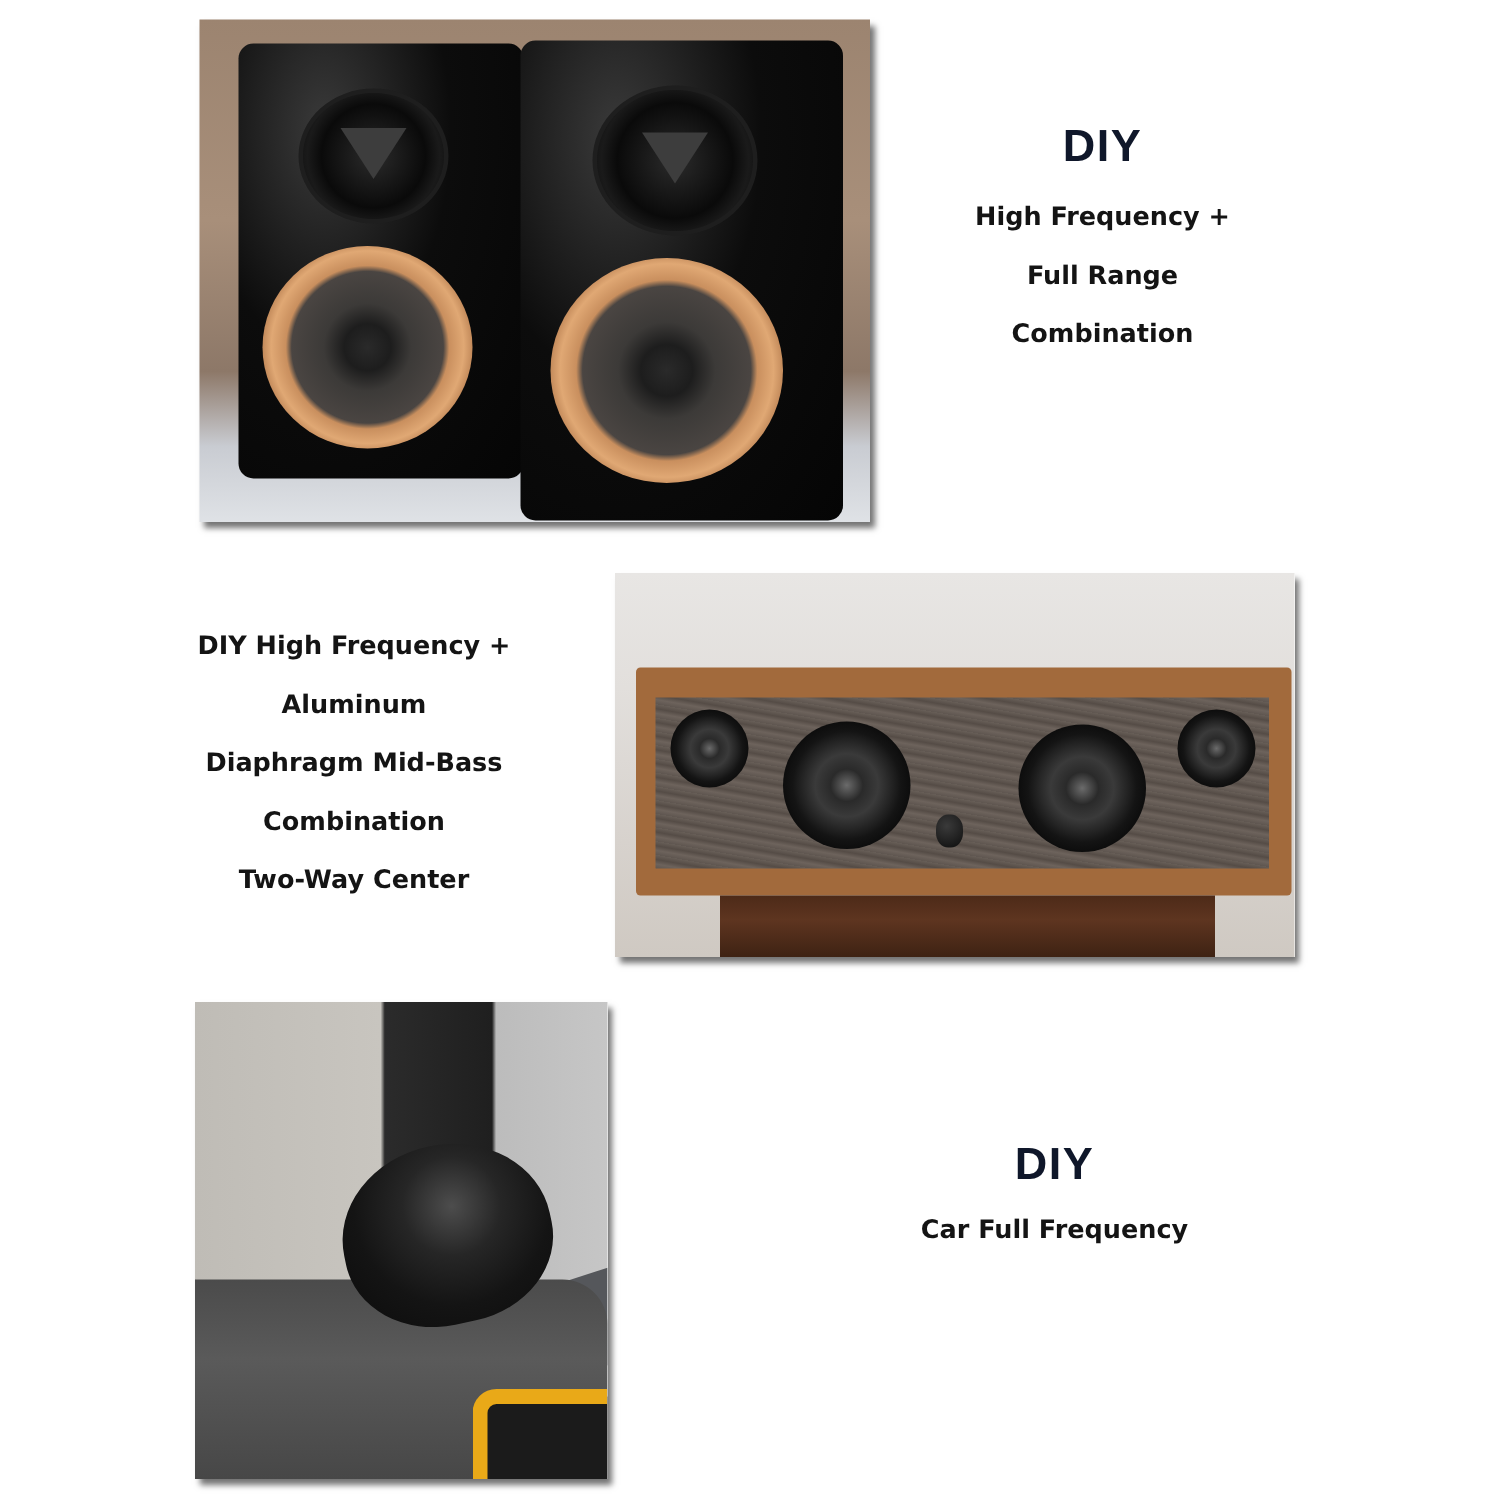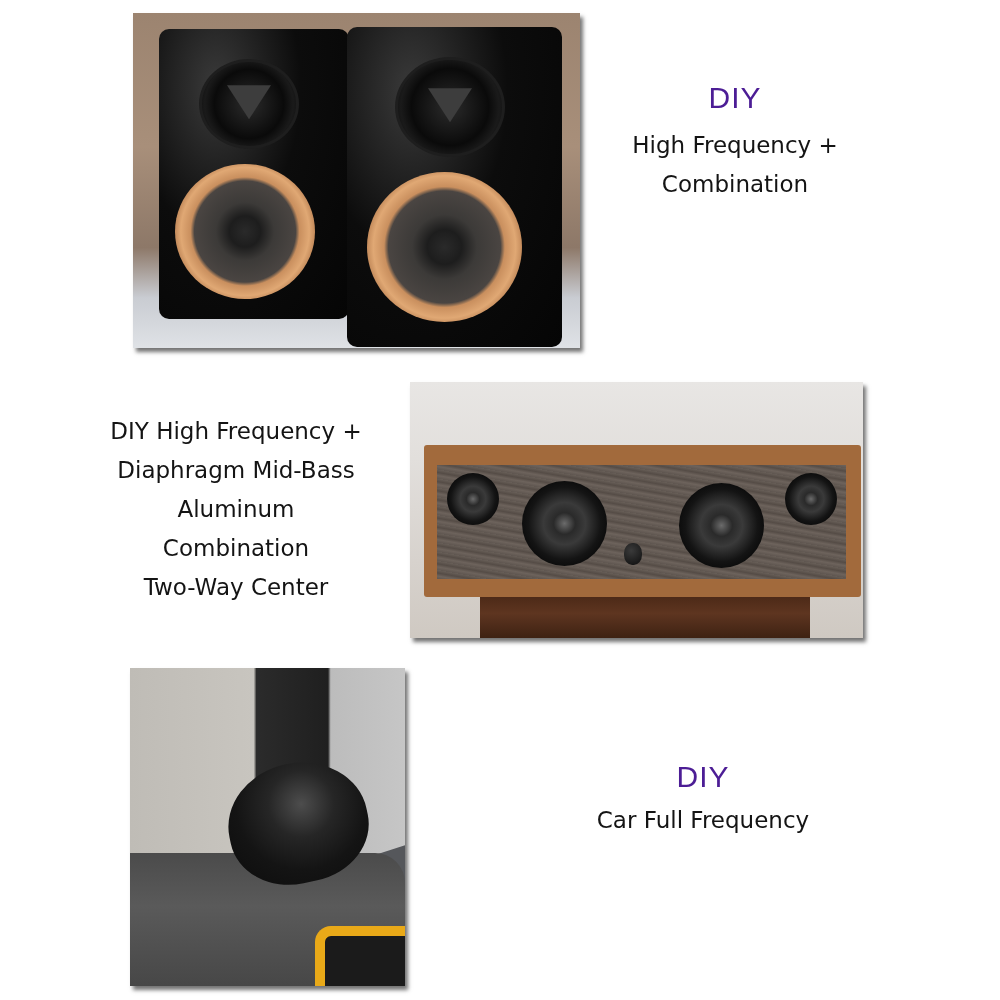--- a/index.html
+++ b/index.html
@@ -1,22 +1,22 @@
 <!DOCTYPE html>
 <html><head>
 <meta charset="utf-8">
 <style>
   * { box-sizing: border-box; margin: 0; padding: 0; }
   html, body { width: 1000px; height: 1000px; background: #ffffff; overflow: hidden; }
   body { position: relative; font-family: "DejaVu Sans", sans-serif; color: #141414; }
 
   .photo { position: absolute; overflow: hidden; box-shadow: 3px 4px 4px rgba(0,0,0,0.55); }
   .caption { position: absolute; text-align: center; }
-  .caption .light { display: block; font-weight: 400; color: #4c1d95; font-family: "Liberation Sans", sans-serif; letter-spacing: 1px; }
-  .caption .line { display: block; font-weight: normal; line-height: 39px; font-size: 23px; }
+  .caption .light { display: block; font-weight: 700; color: #0f172a; font-family: "Liberation Sans", sans-serif; letter-spacing: 1px; }
+  .caption .line { display: block; font-weight: bold; line-height: 39px; font-size: 17px; }
 
   
   #photo1 { left: 133px; top: 13px; width: 447px; height: 335px;
     background: linear-gradient(180deg, #9c8470 0%, #a88f7a 40%, #8d7868 70%, #c9ccd2 85%, #dfe2e6 100%); }
   .spk { position: absolute; background: radial-gradient(ellipse at 30% 20%, #3a3a3a 0%, #0c0c0c 45%, #050505 100%); border-radius: 10px; }
   .tweeter { position: absolute; border-radius: 50%; background: radial-gradient(circle, #2b2b2b 0%, #0a0a0a 55%, #1a1a1a 70%, #050505 100%); border: 3px solid #1e1e1e; }
   .tri { position: absolute; left: 50%; top: 50%; width: 0; height: 0; transform: translate(-50%,-55%);
     border-left: 22px solid transparent; border-right: 22px solid transparent; border-top: 34px solid #3d3d3d; }
   .woofer { position: absolute; border-radius: 50%; background: radial-gradient(circle, #2a2a2a 0%, #1d1d1d 16%, #3c3a38 30%, #4a4542 52%, #c98f5e 56%, #e0a874 66%, #b98052 74%, #121212 78%, #050505 100%); }
 
@@ -53,27 +53,28 @@
     <div class="tweeter" style="left:48px;top:30px;width:110px;height:100px;">
         <div class="tri"></div>
       </div>
     <div class="woofer" style="left:20px;top:145px;width:155px;height:150px;"></div>
   </div>
 </div>
 
 <div class="caption" style="left:590px;top:76px;width:290px;">
   <span class="light" style="font-size:30px;line-height:44px;margin-bottom:6px;">DIY</span>
   <span class="line">High Frequency +</span>
+  <span class="line">Full Range</span>
   <span class="line">Combination</span>
 </div>
 
 <div class="caption" style="left:66px;top:412px;width:340px;text-align:center;">
   <span class="line">DIY High Frequency +</span>
+  <span class="line">Aluminum</span>
   <span class="line">Diaphragm Mid-Bass</span>
-  <span class="line">Aluminum</span>
   <span class="line">Combination</span>
   <span class="line">Two-Way Center</span>
 </div>
 
 <div class="photo" id="photo2" title="Wooden center-channel speaker with two tweeters, two mid-bass drivers and a volume knob">
   <div class="box">
     <div class="panel">
       <div class="drv" style="left:10px;top:8px;width:52px;height:52px;"></div>
       <div class="drv" style="left:85px;top:16px;width:85px;height:85px;"></div>
       <div class="knob" style="left:187px;top:78px;width:18px;height:22px;"></div>

